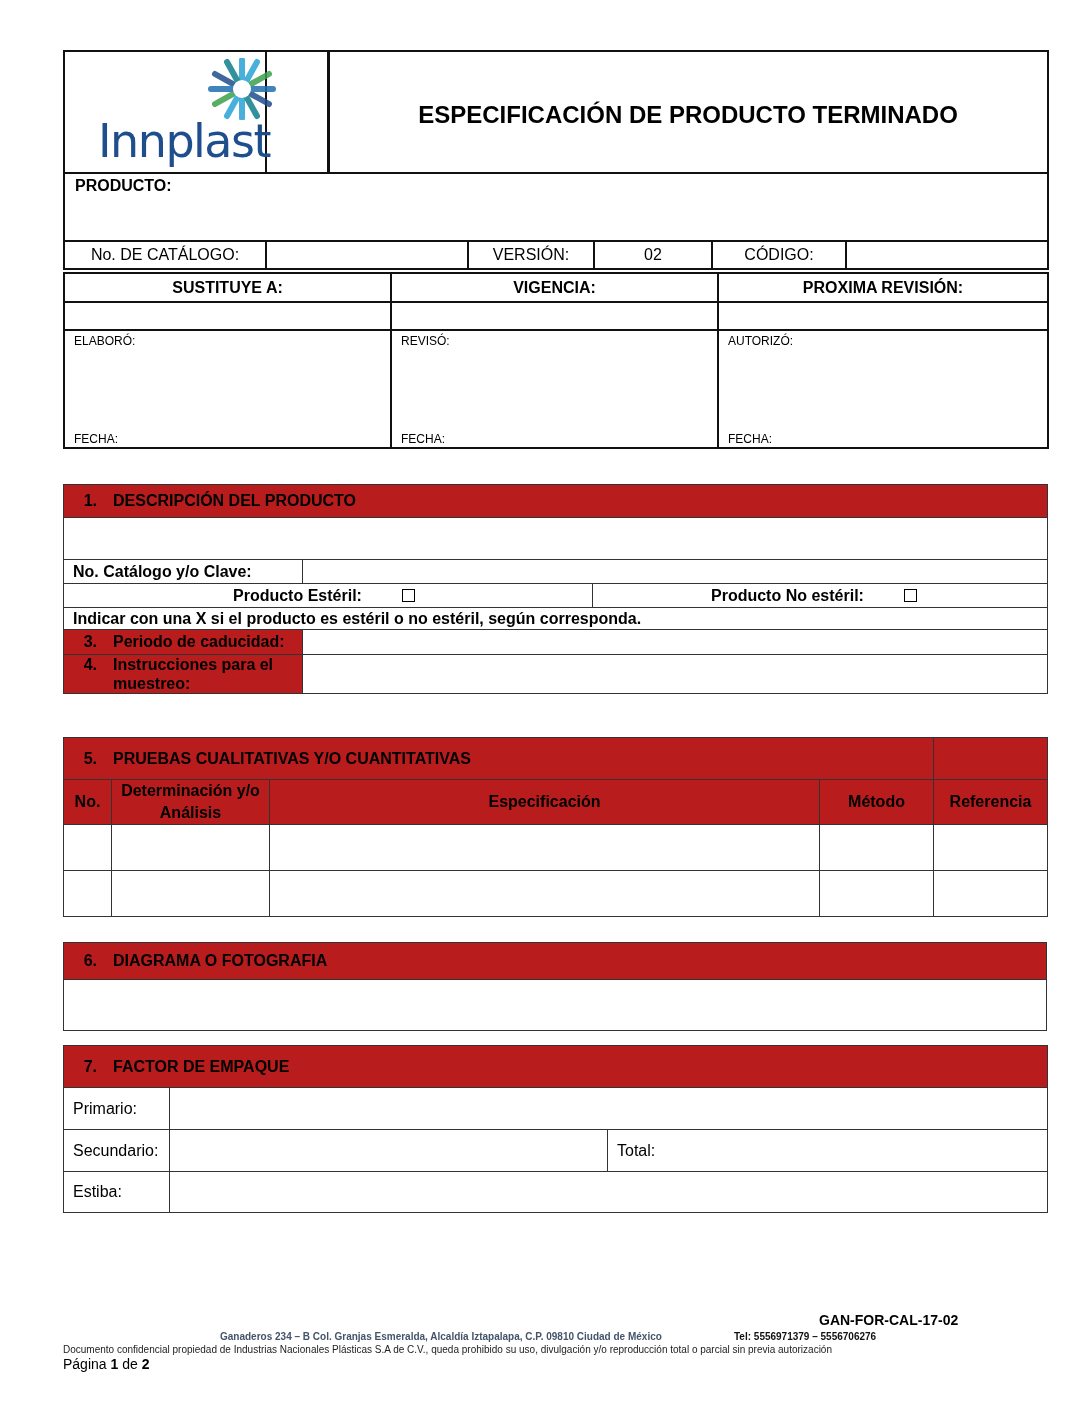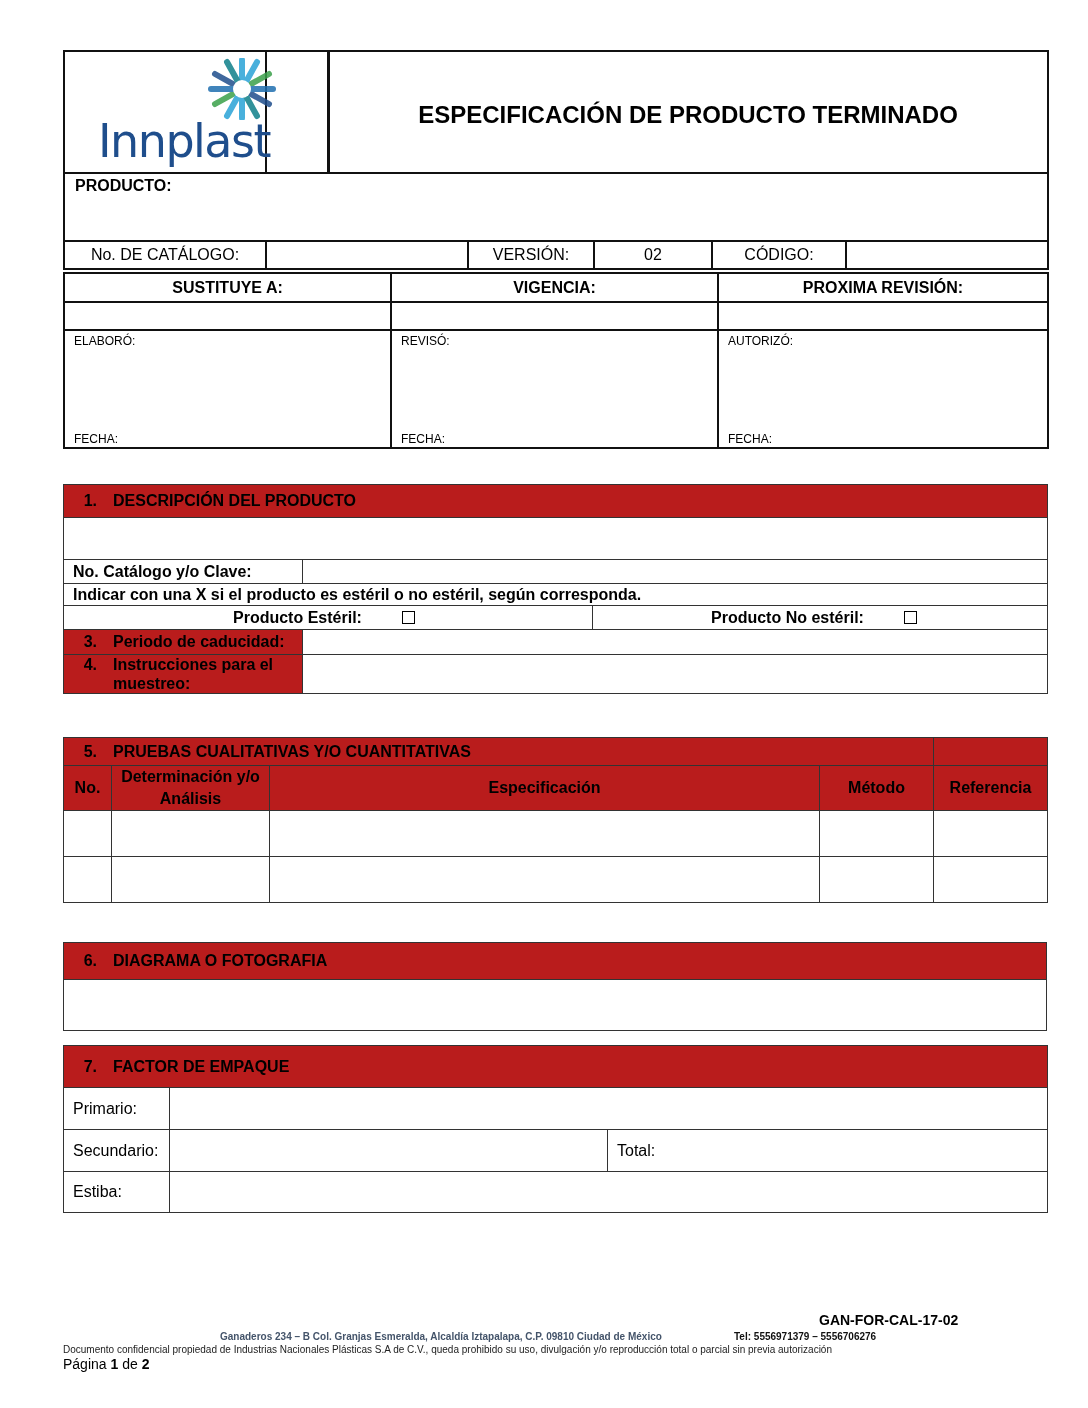--- a/index.html
+++ b/index.html
@@ -117,30 +117,30 @@
       <span class="num" data-name="section-1-number">1.</span><span data-name="section-1-title">DESCRIPCIÓN DEL PRODUCTO</span>
     </td>
   </tr>
   <tr style="height:42px">
     <td colspan="4" data-name="description-field"></td>
   </tr>
   <tr style="height:24px">
     <td class="b f16 lbl" data-name="catalogo-clave-label">No. Catálogo y/o Clave:</td>
     <td colspan="3" data-name="catalogo-clave-field"></td>
   </tr>
-  <tr style="height:22px">
-    <td colspan="4" class="b f16 lbl" data-name="sterility-instruction">Indicar con una X si el producto es estéril o no estéril, según corresponda.</td>
-  </tr>
   <tr style="height:24px">
     <td colspan="3" class="f16 b" style="text-align:left;padding-left:169px;">
       <span data-name="esteril-label">Producto Estéril:</span><span class="chk" data-name="esteril-checkbox"></span>
     </td>
     <td class="f16 b" style="padding-left:118px;">
       <span data-name="no-esteril-label">Producto No estéril:</span><span class="chk" data-name="no-esteril-checkbox"></span>
     </td>
+  </tr>
+  <tr style="height:22px">
+    <td colspan="4" class="b f16 lbl" data-name="sterility-instruction">Indicar con una X si el producto es estéril o no estéril, según corresponda.</td>
   </tr>
   <tr style="height:25px">
     <td class="hdr b f16" data-name="periodo-caducidad-label">
       <span class="num">3.</span><span>Periodo de caducidad:</span>
     </td>
     <td colspan="3" data-name="periodo-caducidad-field"></td>
   </tr>
   <tr style="height:39px">
     <td class="hdr b f16" data-name="instrucciones-muestreo-label" style="line-height:19px;">
       <div style="display:flex;">
@@ -159,21 +159,21 @@
 
 <table class="abs sec" data-name="section-5-table" style="left:63px;top:737px;width:984px;">
   <colgroup>
       <col style="width:48px">
       <col style="width:158px">
       <col style="width:550px">
       <col style="width:114px">
       <col style="width:114px">
     </colgroup>
   <tbody>
-      <tr style="height:28px" class="hdr">
+      <tr style="height:42px" class="hdr">
     <td colspan="4" class="b f16" data-name="section-5-header">
       <span class="num">5.</span><span data-name="section-5-title">PRUEBAS CUALITATIVAS Y/O CUANTITATIVAS</span>
     </td>
     <td data-name="section-5-header-extra"></td>
   </tr>
   <tr style="height:43px" class="hdr">
     <td class="b c f16" data-name="col-no">No.</td>
     <td class="b c f16" style="line-height:22px;" data-name="col-determinacion">Determinación y/o Análisis</td>
     <td class="b c f16" data-name="col-especificacion">Especificación</td>
     <td class="b c f16" data-name="col-metodo">Método</td>

